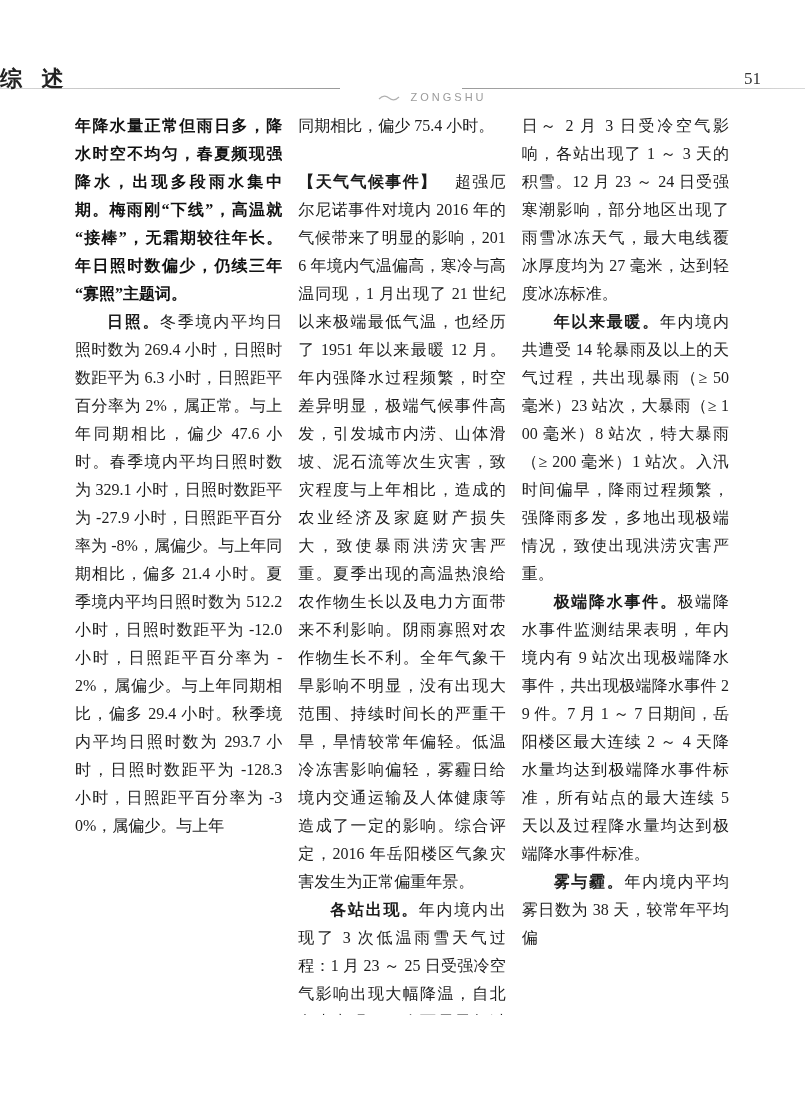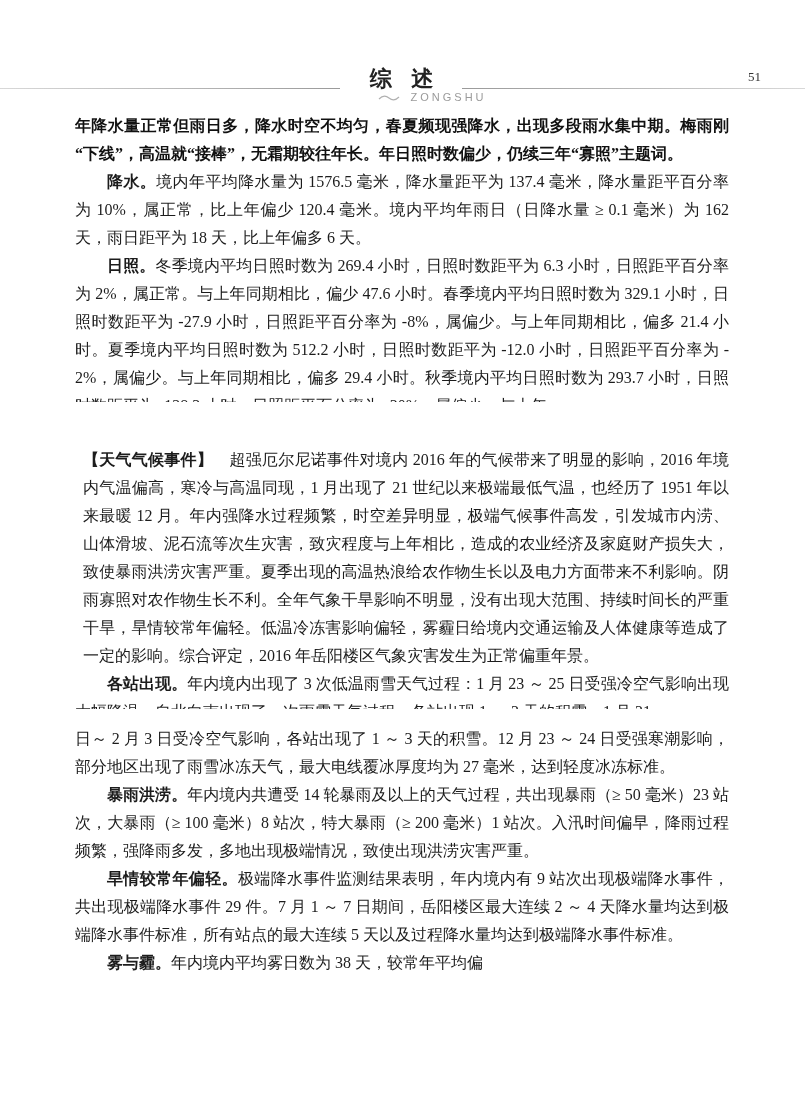--- a/index.html
+++ b/index.html
@@ -20,21 +20,20 @@
     height: 1px;
     background: #b0b0b0;
   }
   .hdr-rule.left  { left: 0;  width: 340px; background: linear-gradient(to right, #d8d8d8, #9a9a9a); }
   .hdr-rule.right { left: 462px; right: 0;  background: linear-gradient(to left, #d8d8d8, #9a9a9a); }
 
   .page-title {
     position: absolute;
     top: 64px; left: 0; right: 0;
     margin: 0;
-    text-align: center;
     font-size: 22px;
     font-weight: 700;
     letter-spacing: 2px;
     word-spacing: 10px;
     color: #222;
   }
   .page-subtitle {
     position: absolute;
     top: 91px; left: 0; right: 0;
     text-align: center;
@@ -46,51 +45,50 @@
   }
   .page-subtitle .flourish {
     display: inline-block;
     vertical-align: middle;
     margin-right: 4px;
   }
   .page-number {
     position: absolute;
     top: 69px;
     right: 44px;
-    font-size: 13px;
+    font-size: 17px;
     color: #333;
   }
 
   
   .columns {
     position: absolute;
     left: 75px;
     right: 76px;
     top: 112px;
     bottom: 84px;
     display: flex;
     gap: 16px;
-    flex-direction: column;
   }
   .col {
     flex: 1 1 0;
     min-width: 0;
     overflow: hidden;
   }
   .para {
     margin: 0;
     font-size: 16px;
     line-height: 28px;
     text-align: justify;
     text-justify: inter-ideograph;
     word-break: break-all;
     color: #1c1c1c;
   }
   .para.indent { text-indent: 2em; }
-  .para.gap-before { margin-top: 28px; margin-left: 8px; }
+  .para.gap-before { margin-top: 28px; }
   .para.lead { font-weight: 700; color: #111; }
   .para .b { font-weight: 700; }
 </style>
 </head>
 <body>
 
 <div class="page">
 
   <header>
     <div class="hdr-rule left"></div>
@@ -103,28 +101,28 @@
         </svg>
       </span>
       <span>ZONGSHU</span>
     </div>
     <div class="page-number">51</div>
   </header>
 
   <main class="columns">
     <section class="col">
         <p class="para lead"><span class="b">年降水量正常但雨日多，降水时空不均匀，春夏频现强降水，出现多段雨水集中期。梅雨刚“下线”，高温就“接棒”，无霜期较往年长。年日照时数偏少，仍续三年“寡照”主题词。</span></p>
-        <p class="para indent"><span class="b">降水。</span><span>境内年平均降水量为 1576.5 毫米，降水量距平为 137.4 毫米，降水量距平百分率为 10%，属正常，比上年偏少 120.4 毫米。境内平均年雨日（日降水量 ≥ 0.1 毫米）为 162 天，雨日距平为 18 天，比上年偏多 6 天。</span></p>
         <p class="para indent"><span class="b">日照。</span><span>冬季境内平均日照时数为 269.4 小时，日照时数距平为 6.3 小时，日照距平百分率为 2%，属正常。与上年同期相比，偏少 47.6 小时。春季境内平均日照时数为 329.1 小时，日照时数距平为 -27.9 小时，日照距平百分率为 -8%，属偏少。与上年同期相比，偏多 21.4 小时。夏季境内平均日照时数为 512.2 小时，日照时数距平为 -12.0 小时，日照距平百分率为 -2%，属偏少。与上年同期相比，偏多 29.4 小时。秋季境内平均日照时数为 293.7 小时，日照时数距平为 -128.3 小时，日照距平百分率为 -30%，属偏少。与上年</span></p>
       </section>
     <section class="col">
+        <p class="para"><span>同期相比，偏少 75.4 小时。</span></p>
         <p class="para gap-before"><span class="b">【天气气候事件】</span><span>　超强厄尔尼诺事件对境内 2016 年的气候带来了明显的影响，2016 年境内气温偏高，寒冷与高温同现，1 月出现了 21 世纪以来极端最低气温，也经历了 1951 年以来最暖 12 月。年内强降水过程频繁，时空差异明显，极端气候事件高发，引发城市内涝、山体滑坡、泥石流等次生灾害，致灾程度与上年相比，造成的农业经济及家庭财产损失大，致使暴雨洪涝灾害严重。夏季出现的高温热浪给农作物生长以及电力方面带来不利影响。阴雨寡照对农作物生长不利。全年气象干旱影响不明显，没有出现大范围、持续时间长的严重干旱，旱情较常年偏轻。低温冷冻害影响偏轻，雾霾日给境内交通运输及人体健康等造成了一定的影响。综合评定，2016 年岳阳楼区气象灾害发生为正常偏重年景。</span></p>
         <p class="para indent"><span class="b">各站出现。</span><span>年内境内出现了 3 次低温雨雪天气过程：1 月 23 ～ 25 日受强冷空气影响出现大幅降温，自北向南出现了一次雨雪天气过程，各站出现 1 ～ 3 天的积雪。1 月 31</span></p>
       </section>
     <section class="col">
         <p class="para"><span>日～ 2 月 3 日受冷空气影响，各站出现了 1 ～ 3 天的积雪。12 月 23 ～ 24 日受强寒潮影响，部分地区出现了雨雪冰冻天气，最大电线覆冰厚度均为 27 毫米，达到轻度冰冻标准。</span></p>
-        <p class="para indent"><span class="b">暴雨洪涝。</span><span>年内境内共遭受 14 轮暴雨及以上的天气过程，共出现暴雨（≥ 50 毫米）23 站次，大暴雨（≥ 100 毫米）8 站次，特大暴雨（≥ 200 毫米）1 站次。入汛时间偏早，降雨过程频繁，强降雨多发，多地出现极端情况，致使出现洪涝灾害严重。</span></p>
-        <p class="para indent"><span class="b">旱情较常年偏轻。</span><span>极端降水事件监测结果表明，年内境内有 9 站次出现极端降水事件，共出现极端降水事件 29 件。7 月 1 ～ 7 日期间，岳阳楼区最大连续 2 ～ 4 天降水量均达到极端降水事件标准，所有站点的最大连续 5 天以及过程降水量均达到极端降水事件标准。</span></p>
+        <p class="para indent"><span class="b">年以来最暖。</span><span>年内境内共遭受 14 轮暴雨及以上的天气过程，共出现暴雨（≥ 50 毫米）23 站次，大暴雨（≥ 100 毫米）8 站次，特大暴雨（≥ 200 毫米）1 站次。入汛时间偏早，降雨过程频繁，强降雨多发，多地出现极端情况，致使出现洪涝灾害严重。</span></p>
+        <p class="para indent"><span class="b">极端降水事件。</span><span>极端降水事件监测结果表明，年内境内有 9 站次出现极端降水事件，共出现极端降水事件 29 件。7 月 1 ～ 7 日期间，岳阳楼区最大连续 2 ～ 4 天降水量均达到极端降水事件标准，所有站点的最大连续 5 天以及过程降水量均达到极端降水事件标准。</span></p>
         <p class="para indent"><span class="b">雾与霾。</span><span>年内境内平均雾日数为 38 天，较常年平均偏</span></p>
       </section>
   </main>
 
 </div>
 
 </body></html>

